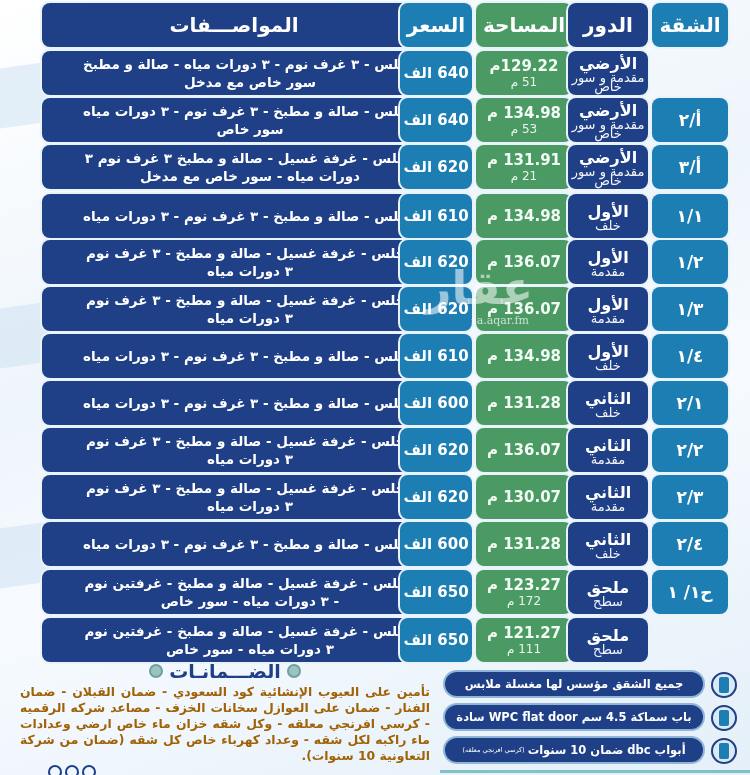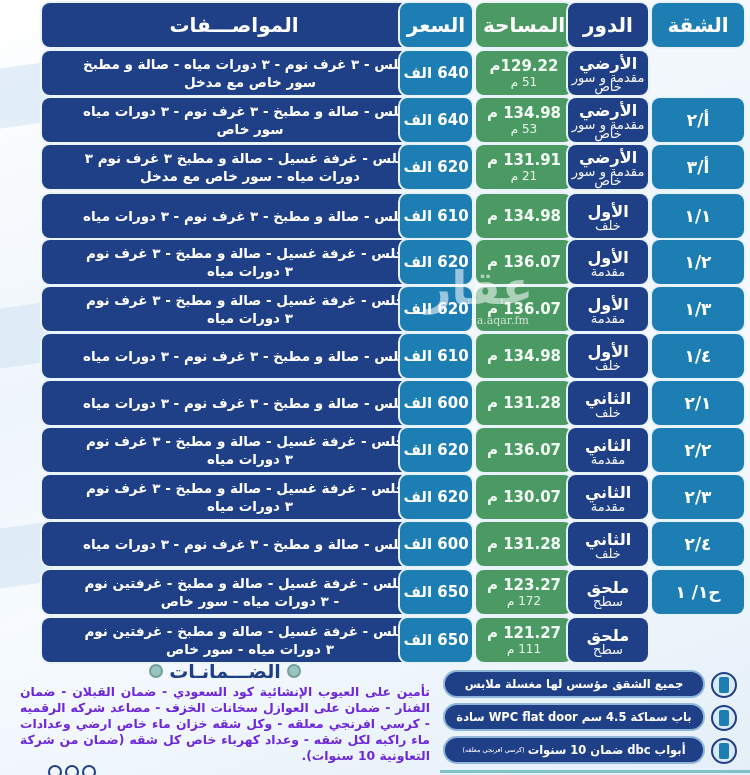--- a/index.html
+++ b/index.html
@@ -24,21 +24,21 @@
     position: absolute; top: 0; height: 100%;
     border-radius: 8px; color: #fff;
     display: flex; flex-direction: column; align-items: center; justify-content: center;
     text-align: center; direction: rtl;
     box-shadow: 0 0 0 2px #e9f3fb;
   }
   .c-spec { left: 0; width: 384px; background: #1f3f86; }
   .c-price { left: 358px; width: 72px; background: #1d7eb3; }
   .c-area { left: 434px; width: 96px; background: #4b9a64; }
   .c-floor { left: 526px; width: 80px; background: #1f3f86; }
-  .c-unit { left: 610px; width: 92px; background: #1d7eb3; }
+  .c-unit { left: 610px; width: 76px; background: #1d7eb3; }
   .hdr .cell { font-size: 20px; font-weight: bold; }
   .spec-text { font-size: 13.5px; font-weight: bold; line-height: 18px; padding: 0 8px; margin-left: 32px; }
   .price-text { font-size: 15px; font-weight: bold; }
   .area-main { font-size: 15px; font-weight: bold; line-height: 17px; color: #f2fbf4; }
   .area-sub { font-size: 12px; line-height: 14px; color: #e7f5ea; }
   .floor-main { font-size: 16px; font-weight: bold; line-height: 18px; }
   .floor-sub { font-size: 13px; line-height: 9px; opacity: .95; }
   .unit-text { font-size: 17px; font-weight: bold; }
 
   .watermark {
@@ -55,21 +55,21 @@
   }
   .g-title {
     text-align: center; font-size: 19px; color: #1f3f86; font-weight: bold;
     display: flex; align-items: center; justify-content: center; gap: 6px; margin-bottom: 2px;
   }
   .badge-icon {
     display: inline-block; width: 14px; height: 14px; border-radius: 50%;
     background: #9bc3c0; border: 2px solid #6ea19e;
   }
   .g-body {
-    font-size: 12.4px; font-weight: bold; color: #6d28d9; line-height: 16px; text-align: justify;
+    font-size: 12.4px; font-weight: bold; color: #a16207; line-height: 16px; text-align: justify;
   }
   .social { position: absolute; left: 48px; top: 765px; display: flex; gap: 3px; }
   .social span { width: 14px; height: 14px; border-radius: 50%; border: 2px solid #1f3f86; display: inline-block; }
 
   .features { position: absolute; left: 445px; top: 672px; width: 300px; }
   .feature {
     position: absolute; left: 0; width: 300px; height: 26px;
   }
   .f-pill {
     position: absolute; left: 0; width: 258px; height: 24px; border-radius: 12px;

